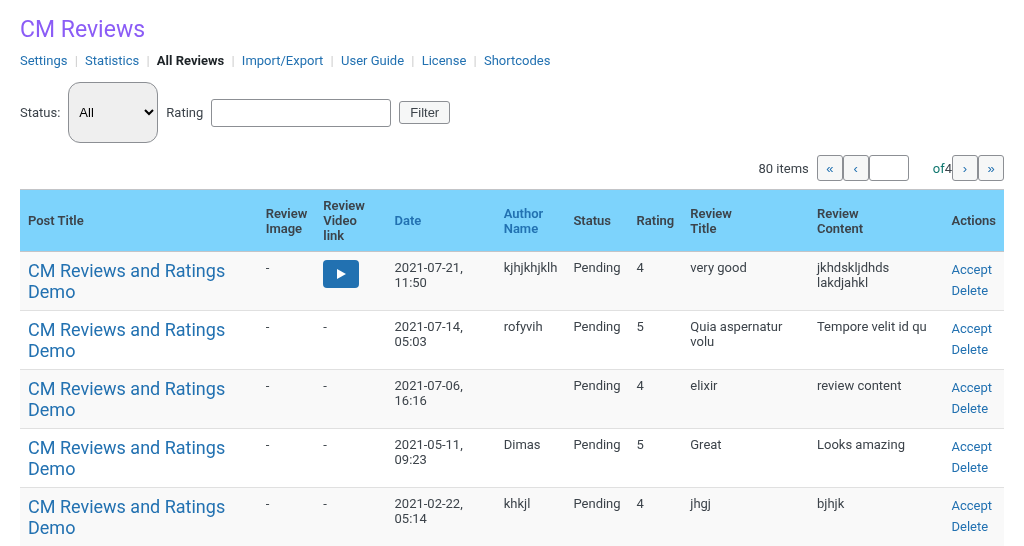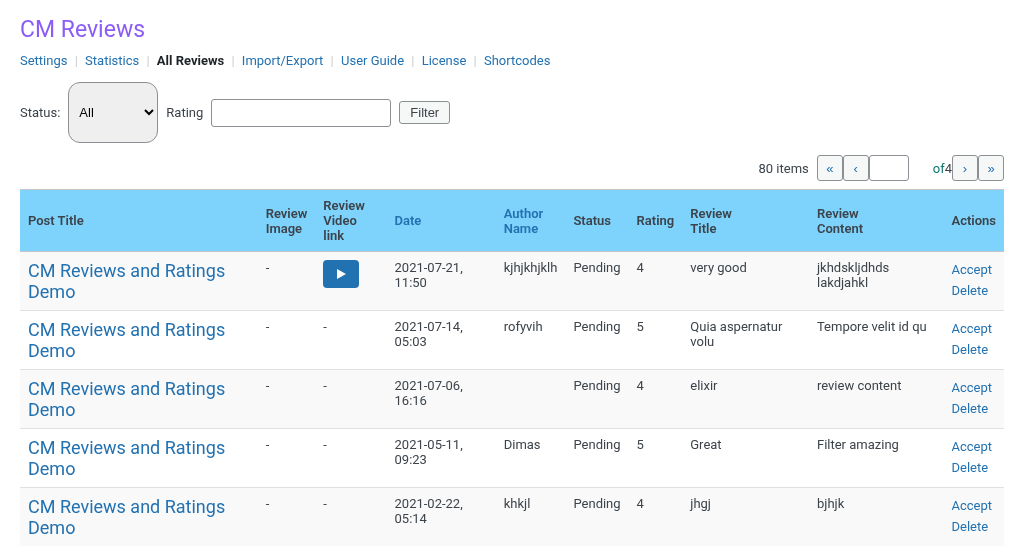--- a/index.html
+++ b/index.html
@@ -133,21 +133,21 @@
         </tr>
         <tr>
           <td><a href="#" class="post-title-link">CM Reviews and Ratings Demo</a></td>
           <td>-</td>
           <td class="dash">-</td>
           <td>2021-05-11, 09:23</td>
           <td>Dimas</td>
           <td>Pending</td>
           <td>5</td>
           <td>Great</td>
-          <td>Filter amazing</td>
+          <td>Looks amazing</td>
           <td>
             <a href="#" class="action-link">Accept</a>
             <a href="#" class="action-link">Delete</a>
           </td>
         </tr>
         <tr>
           <td><a href="#" class="post-title-link">CM Reviews and Ratings Demo</a></td>
           <td>-</td>
           <td class="dash">-</td>
           <td>2021-02-22, 05:14</td>

